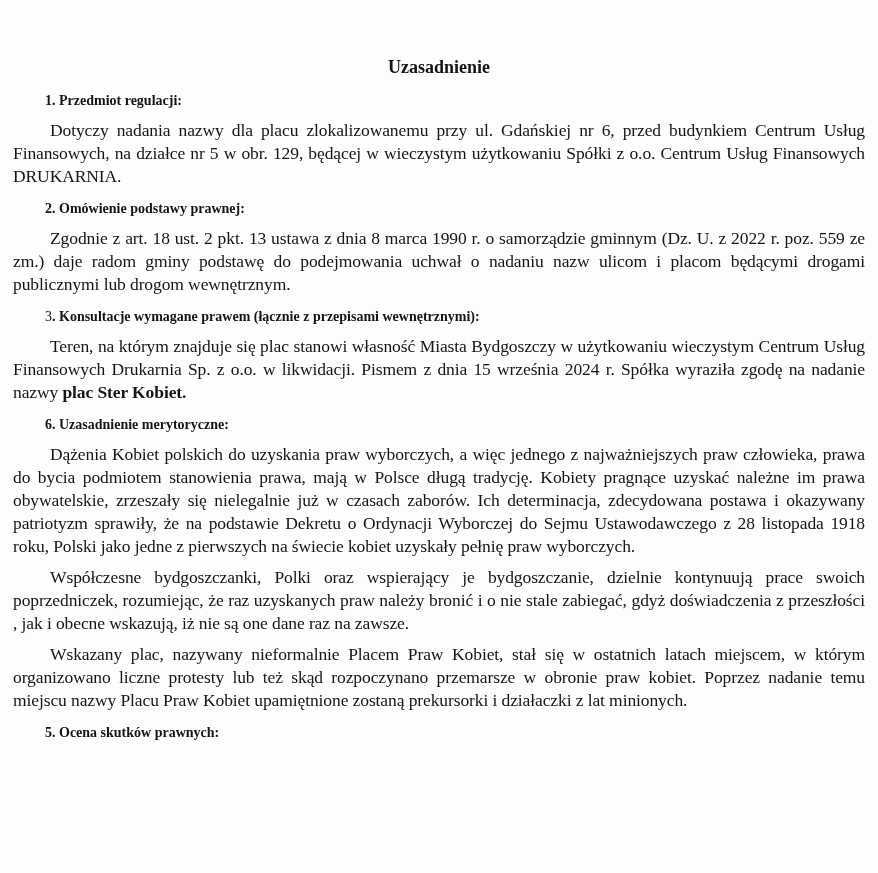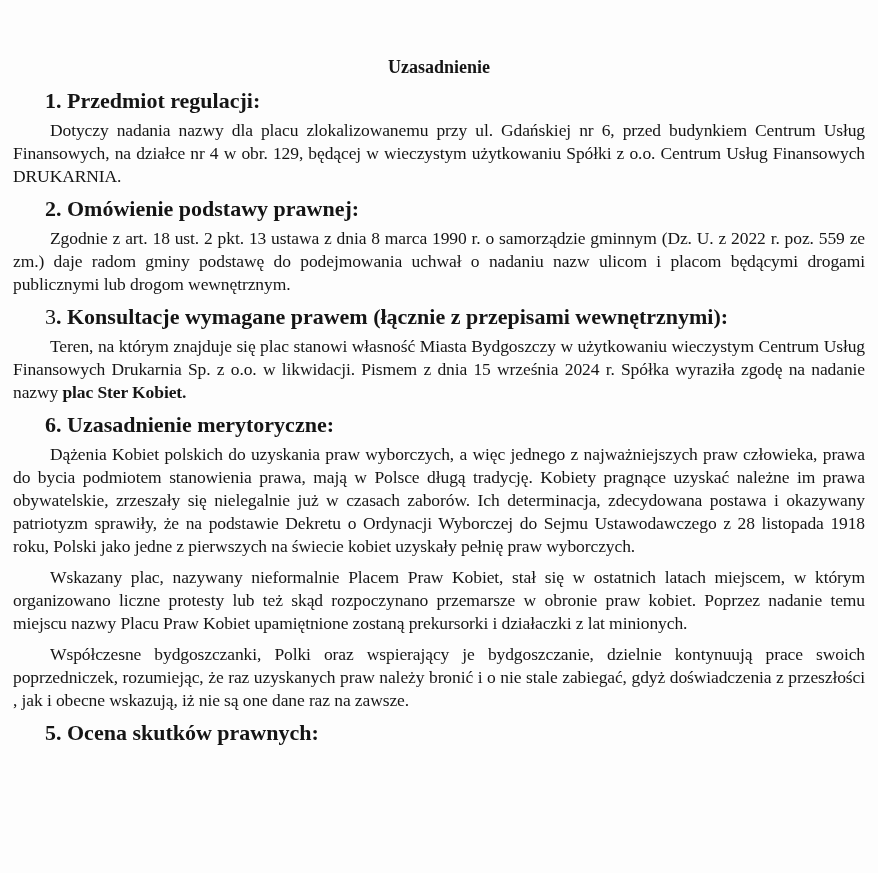--- a/index.html
+++ b/index.html
@@ -23,48 +23,48 @@
   .doc-title {
     margin: 0 0 10px 0;
     font-size: 18px;
     font-weight: bold;
     text-align: center;
     line-height: 23px;
   }
   .sec-heading {
     margin: 9px 0 7px 32px;
     font-weight: bold;
-    font-size: 22px;
+    font-size: 14px;
     line-height: 23px;
   }
   .sec-heading .regular {
     font-weight: normal;
   }
   .para {
     margin: 0 0 8px 0;
     text-align: justify;
     text-indent: 37px;
     letter-spacing: -0.1px;
   }
   .para span.b { font-weight: bold; }
 </style>
 </head>
 <body>
 
 <div class="page">
   <h1 class="doc-title">Uzasadnienie</h1>
 
   <h2 class="sec-heading"><span class="b">1. Przedmiot regulacji:</span></h2>
-  <p class="para"><span class="regular">Dotyczy nadania nazwy dla placu zlokalizowanemu przy ul. Gdańskiej nr 6, przed budynkiem Centrum Usług Finansowych, na działce nr 4 w obr. 129, będącej w wieczystym użytkowaniu Spółki z o.o. Centrum Usług Finansowych DRUKARNIA.</span></p>
+  <p class="para"><span class="regular">Dotyczy nadania nazwy dla placu zlokalizowanemu przy ul. Gdańskiej nr 6, przed budynkiem Centrum Usług Finansowych, na działce nr 5 w obr. 129, będącej w wieczystym użytkowaniu Spółki z o.o. Centrum Usług Finansowych DRUKARNIA.</span></p>
 
   <h2 class="sec-heading"><span class="b">2. Omówienie podstawy prawnej:</span></h2>
   <p class="para"><span class="regular">Zgodnie z art. 18 ust. 2 pkt. 13 ustawa z dnia 8 marca 1990 r. o samorządzie gminnym (Dz. U. z 2022 r. poz. 559 ze zm.) daje radom gminy podstawę do podejmowania uchwał o nadaniu nazw ulicom i placom będącymi drogami publicznymi lub drogom wewnętrznym.</span></p>
 
   <h2 class="sec-heading"><span class="regular">3</span><span class="b">. Konsultacje wymagane prawem (łącznie z przepisami wewnętrznymi):</span></h2>
   <p class="para"><span class="regular">Teren, na którym znajduje się plac stanowi własność Miasta Bydgoszczy w użytkowaniu wieczystym Centrum Usług Finansowych Drukarnia Sp. z o.o. w likwidacji. Pismem z dnia 15 września 2024 r. Spółka wyraziła zgodę na nadanie nazwy </span><span class="b">plac Ster Kobiet.</span></p>
 
   <h2 class="sec-heading"><span class="b">6. Uzasadnienie merytoryczne:</span></h2>
   <p class="para"><span class="regular">Dążenia Kobiet polskich do uzyskania praw wyborczych, a więc jednego z najważniejszych praw człowieka, prawa do bycia podmiotem stanowienia prawa, mają w Polsce długą tradycję. Kobiety pragnące uzyskać należne im prawa obywatelskie, zrzeszały się nielegalnie już w czasach zaborów. Ich determinacja, zdecydowana postawa i okazywany patriotyzm sprawiły, że na podstawie Dekretu o Ordynacji Wyborczej do Sejmu Ustawodawczego z 28 listopada 1918 roku, Polski jako jedne z pierwszych na świecie kobiet uzyskały pełnię praw wyborczych.</span></p>
+  <p class="para"><span class="regular">Współczesne bydgoszczanki, Polki oraz wspierający je bydgoszczanie, dzielnie kontynuują prace swoich poprzedniczek, rozumiejąc, że raz uzyskanych praw należy bronić i o nie stale zabiegać, gdyż doświadczenia z przeszłości , jak i obecne wskazują, iż nie są one dane raz na zawsze.</span></p>
   <p class="para"><span class="regular">Wskazany plac, nazywany nieformalnie Placem Praw Kobiet, stał się w ostatnich latach miejscem, w którym organizowano liczne protesty lub też skąd rozpoczynano przemarsze w obronie praw kobiet. Poprzez nadanie temu miejscu nazwy Placu Praw Kobiet upamiętnione zostaną prekursorki i działaczki z lat minionych.</span></p>
-  <p class="para"><span class="regular">Współczesne bydgoszczanki, Polki oraz wspierający je bydgoszczanie, dzielnie kontynuują prace swoich poprzedniczek, rozumiejąc, że raz uzyskanych praw należy bronić i o nie stale zabiegać, gdyż doświadczenia z przeszłości , jak i obecne wskazują, iż nie są one dane raz na zawsze.</span></p>
 
   <h2 class="sec-heading"><span class="b">5. Ocena skutków prawnych:</span></h2>
 </div>
 
 </body></html>

